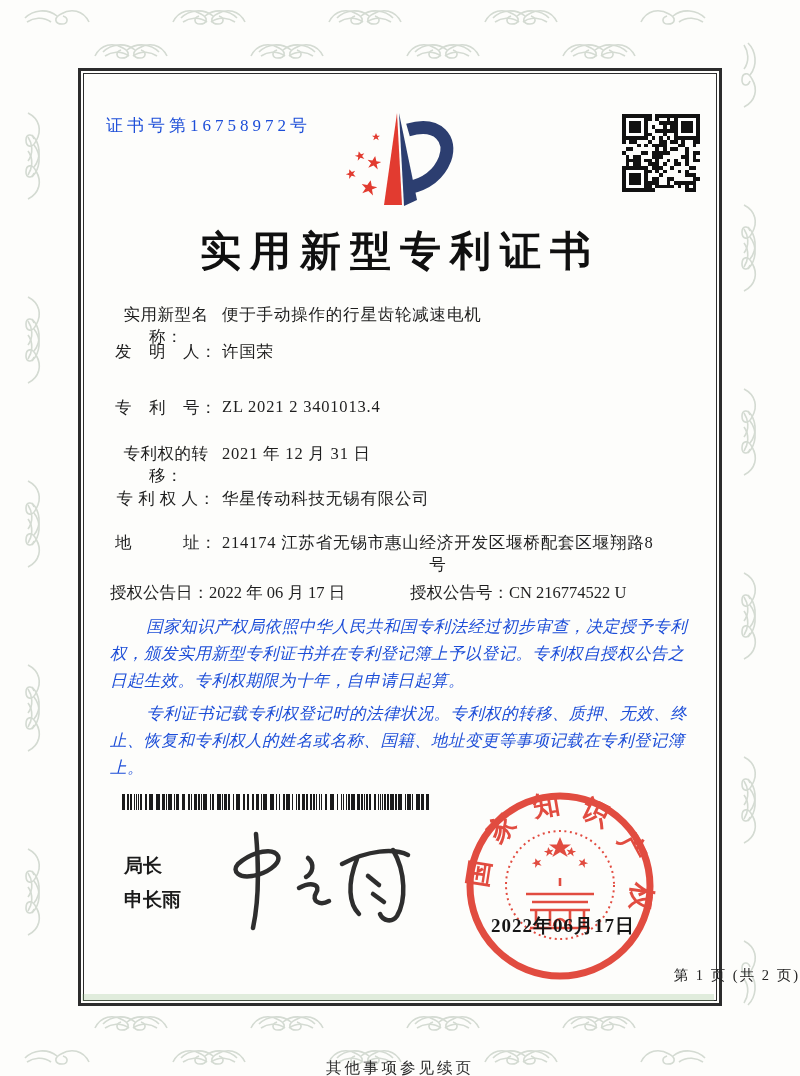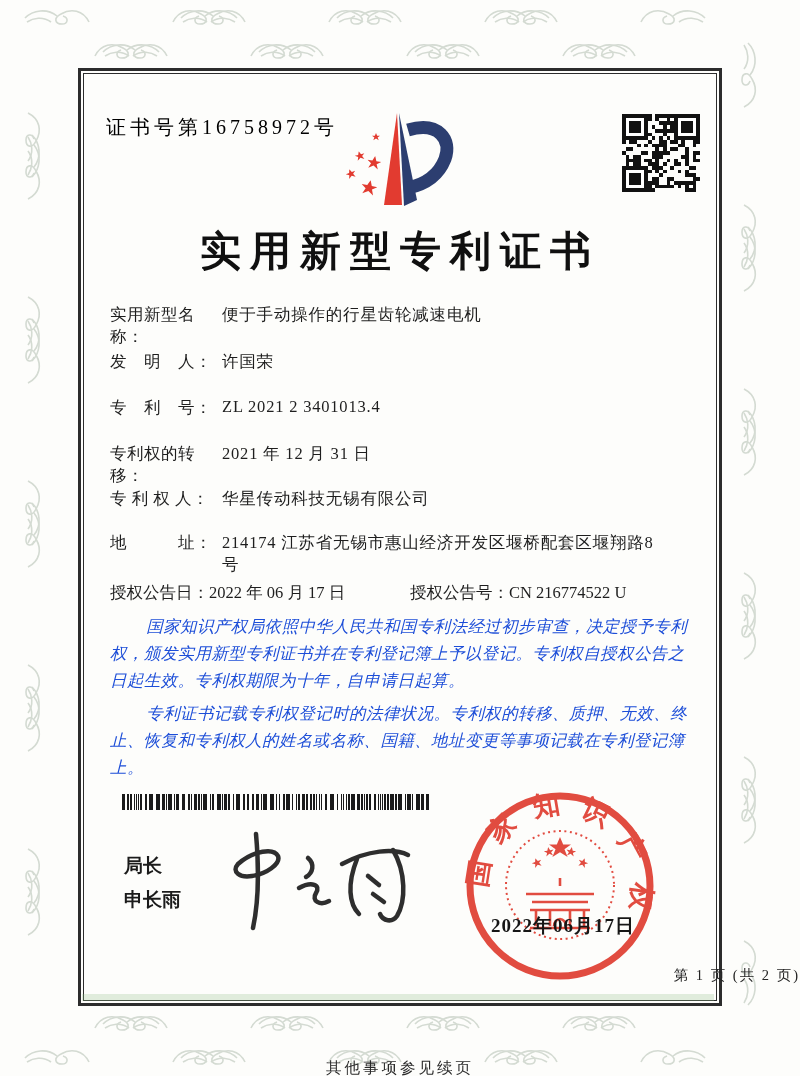--- a/index.html
+++ b/index.html
@@ -9,31 +9,31 @@
     position:relative;overflow:hidden;
   }
   .page{position:absolute;inset:0;}
   
   .border-outer{position:absolute;left:78px;top:68px;width:638px;height:932px;
     border:3px solid #2c2c2c;}
   .border-inner{position:absolute;inset:2px;border:1px solid #2c2c2c;}
   .green-strip{position:absolute;left:82px;top:994px;width:632px;height:7px;
     background:rgba(150,195,140,.28);}
   .ornaments{position:absolute;inset:0;pointer-events:none;}
-  .cert-no{position:absolute;left:106px;top:114px;font-size:20px;
-    letter-spacing:4px;color:#000000;}
+  .cert-no{position:absolute;left:106px;top:114px;font-size:17px;
+    letter-spacing:4px;color:#1d4ed8;}
   .logo{position:absolute;left:338px;top:110px;width:118px;height:104px;}
   .qr{position:absolute;left:622px;top:114px;width:78px;height:78px;}
   .title{position:absolute;left:0;right:0;top:212px;margin:12px;text-align:center;
     font-size:41px;font-weight:700;letter-spacing:9px;color:#101010;}
-  .frow{position:absolute;left:110px;display:flex;font-size:16.5px;color:#1e1e1e;}
+  .frow{position:absolute;left:110px;display:flex;font-size:16.5px;color:#1e1e1e;text-align:center;}
   .flabel{width:112px;flex:0 0 112px;letter-spacing:.5px;}
   .fvalue{max-width:480px;letter-spacing:.8px;}
   .pre{white-space:pre-line;}
-  .r0{top:304px}.r1{top:351px}.r2{top:397px}.r3{top:443px}.r4{top:488px}.r5{top:532px}
+  .r0{top:304px}.r1{top:341px}.r2{top:397px}.r3{top:443px}.r4{top:488px}.r5{top:532px}
   .grant-row{position:absolute;top:582px;left:110px;width:582px;font-size:16.5px;color:#1e1e1e;}
   .grant-no{position:absolute;left:300px;top:0;}
   .paras{position:absolute;left:110px;top:613px;width:584px;font-size:16.5px;
     line-height:27px;font-style:italic;color:#1d4ed8;}
   .paras p{margin:0 0 6px 0;text-indent:2.2em;letter-spacing:.4px;}
   .barcode{position:absolute;left:122px;top:794px;width:312px;height:16px;}
   .signatory{position:absolute;left:124px;top:849px;font-family:"Liberation Sans","DejaVu Sans",sans-serif;
     font-weight:700;font-size:19px;line-height:34px;color:#1b1b1b;}
   .signature{position:absolute;left:196px;top:828px;width:232px;height:108px;}
   .seal{position:absolute;left:460px;top:786px;width:200px;height:200px;}

